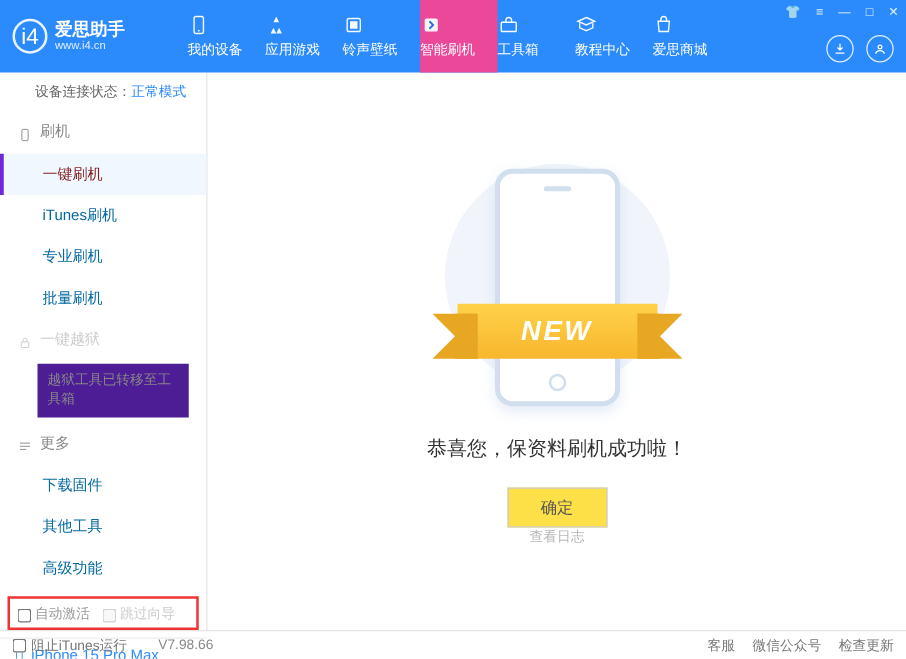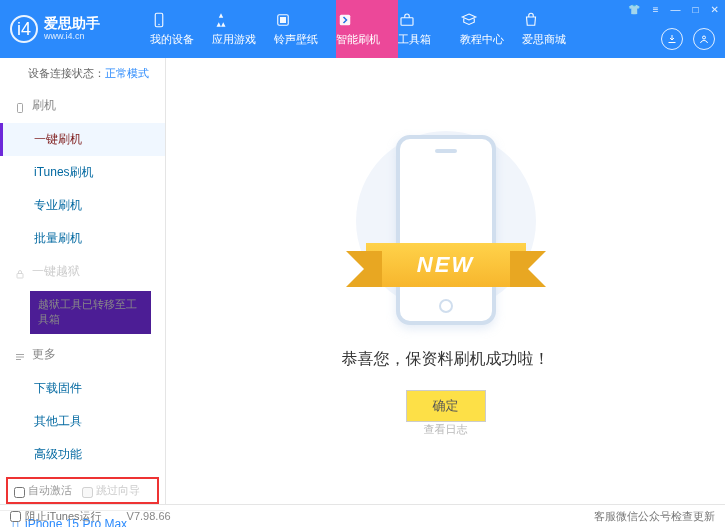--- a/index.html
+++ b/index.html
@@ -52,21 +52,21 @@
 .ribbon::after { right:-20px; border-right-color: transparent; }
 
 .success-text { font-size: 16px; color: #333; margin-bottom: 20px; }
 .ok-btn { padding: 6px 26px; border: 1px solid #ccc; background: #fde047; font-size: 13px; color: #555; cursor: pointer; }
 .log-link { color: #b8b8b8; font-size: 11px; cursor: pointer; }
 
 .footer { height: 23px; border-top: 1px solid #e5e5e5; display: flex; align-items: center; font-size: 11px; color: #777; padding: 0 10px; }
 .footer .left { display: flex; align-items: center; gap: 5px; }
 .footer .spacer { flex: 1; }
 .footer .ver { margin-left: 20px; color: #888; }
-.footer .links { display: flex; }
+.footer .links { display: flex; gap: 14px; }
 .footer .links span { cursor: pointer; }
 
 .icon-svg { fill: currentColor; }
 </style>
 </head>
 <body>
 
 <div class="header">
   <div class="logo-area">
     <div class="logo-circle">i4</div>

